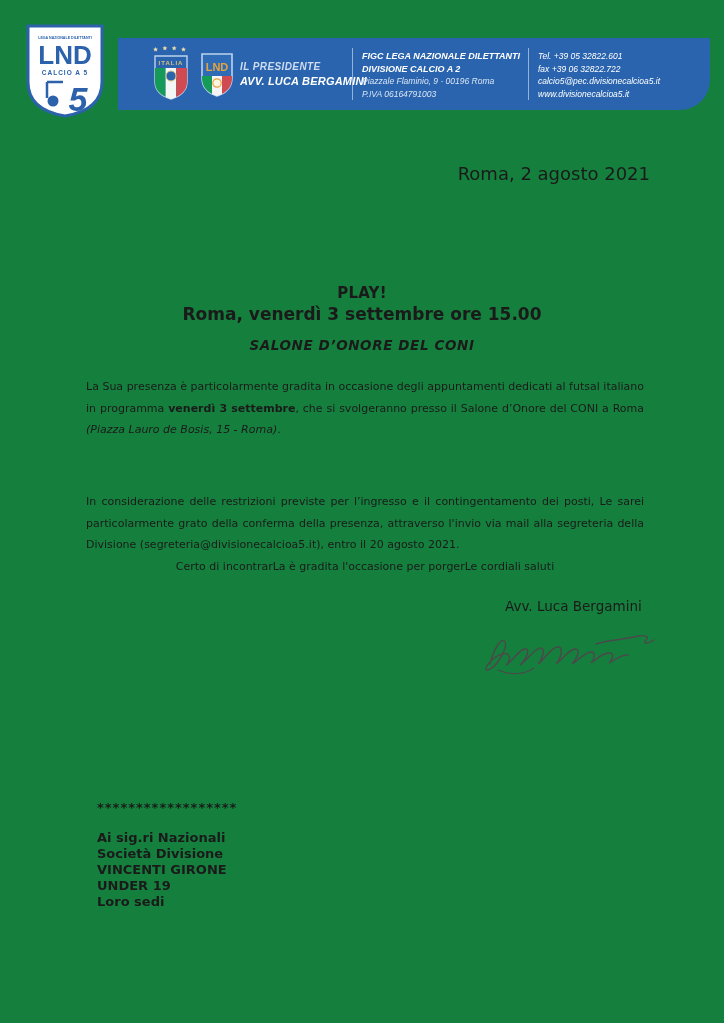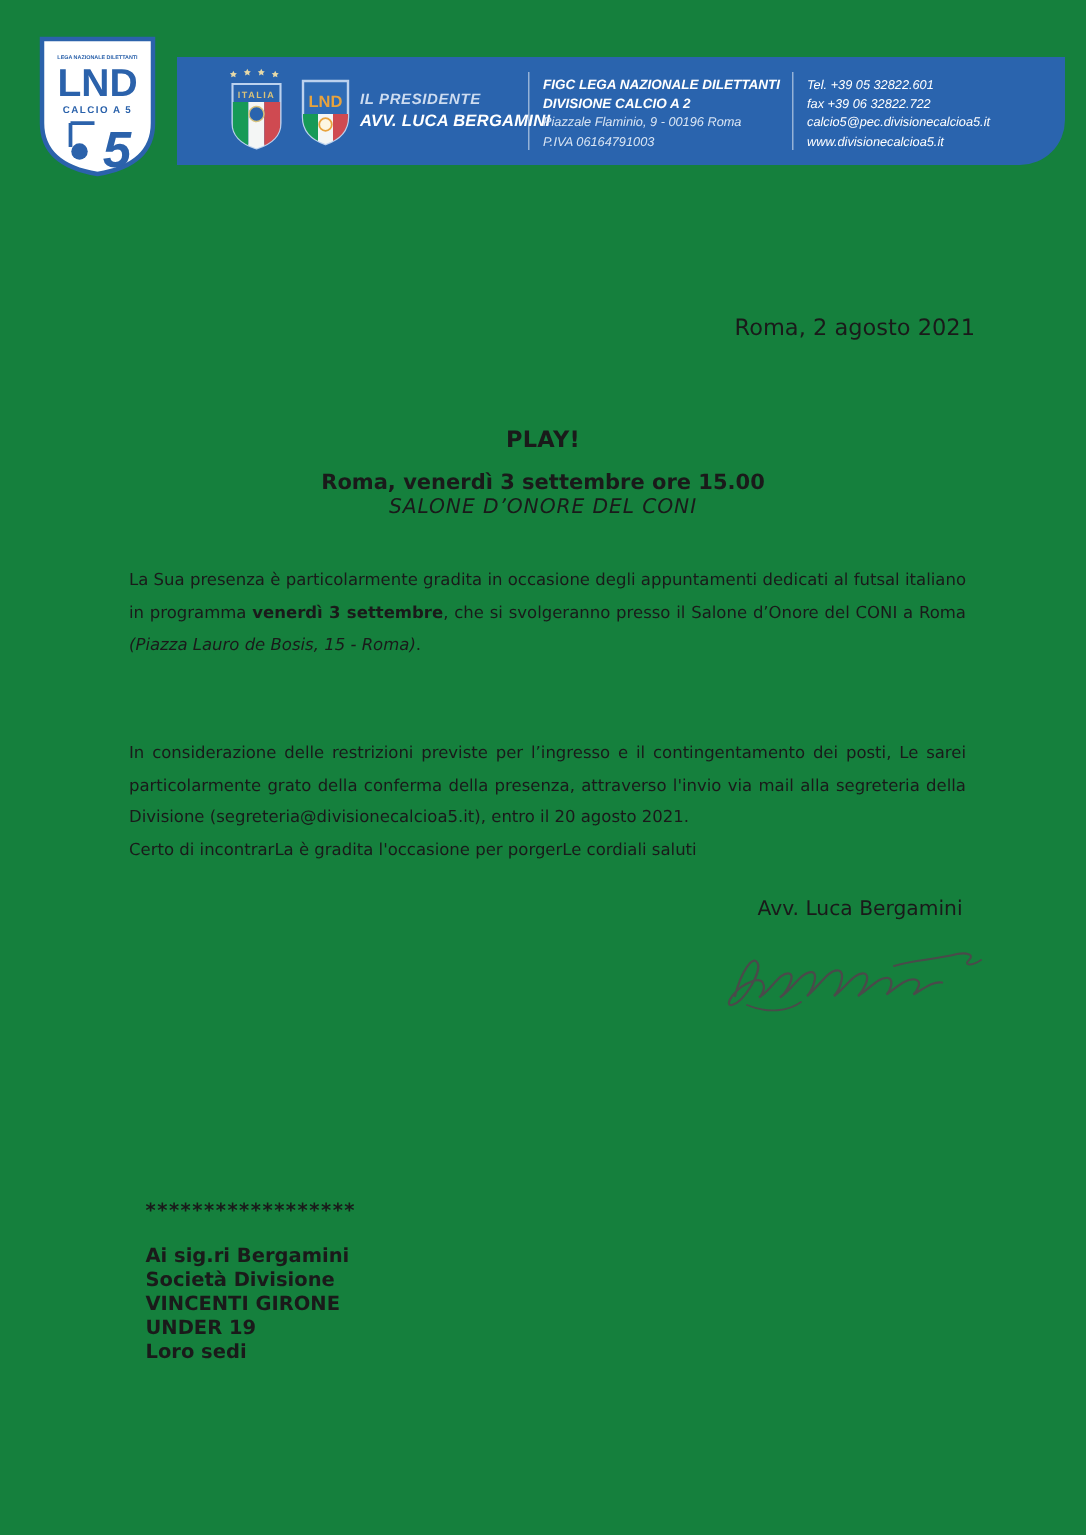--- a/index.html
+++ b/index.html
@@ -35,32 +35,31 @@
     font-family:"Liberation Sans", sans-serif;font-style:italic;
     color:#ffffff;font-size:8.5px;line-height:12.5px;white-space:nowrap;
   }
   .org-block{left:362px;}
   .contact-block{left:538px;}
   .band-block .b{font-weight:bold;font-size:9px;}
   .band-block .lt{color:#d9e5f4;}
   
   .dateline{
     position:absolute;top:163px;right:74px;
-    font-size:15px;
-    margin-top:46px;
+    font-size:18px;
   }
   .title-block{position:absolute;left:0;top:284px;width:724px;text-align:center;}
   .title{font-size:15px;font-weight:bold;letter-spacing:.2px;}
-  .subtitle{font-size:14px;font-weight:bold;margin-top:12px;}
-  .venue{font-size:13.5px;font-weight:normal;font-style:italic;letter-spacing:.6px;}
+  .subtitle{font-size:17px;font-weight:bold;margin-top:2px;}
+  .venue{font-size:13.5px;font-weight:bold;font-style:italic;margin-top:13px;letter-spacing:.6px;}
   .body-text{
     position:absolute;left:86px;width:558px;
     font-size:11px;line-height:21.5px;text-align:justify;
   }
-  #p1{top:365px;} #p2{top:430px;} #p3{top:480px;} #p4{top:545px;text-align:left;}
+  #p1{top:365px;} #p2{top:430px;} #p3{top:480px;} #p4{top:545px;text-align:center;}
   .seg-b{font-weight:bold;}
   .seg-i{font-style:italic;}
   .closing-name{
     position:absolute;left:505px;top:598px;font-size:13.5px;
   }
   .signature{position:absolute;left:468px;top:618px;width:200px;height:66px;}
   
   .recipient{
     position:absolute;left:97px;top:800px;
     font-size:13px;font-weight:bold;line-height:16px;
@@ -165,20 +164,20 @@
              C60,42 66,30 73,30 C78,30 74,42 70,46 C78,40 84,28 91,29
              C96,30 92,42 88,46 C96,40 102,30 108,31 C113,32 108,42 104,46
              C112,41 118,33 124,34 C128,35 126,42 123,45 C130,40 136,34 142,35
              C147,36 144,42 141,45 C148,41 154,36 160,37" fill="none" stroke="#4a4a4a" stroke-width="1.5" stroke-linecap="round"></path>
     <path d="M128,26 C140,22 154,22 170,18 C176,17 182,18 178,22 C174,26 180,26 186,22" fill="none" stroke="#4a4a4a" stroke-width="1.4" stroke-linecap="round"></path>
     <path d="M30,52 C44,58 58,56 66,50" fill="none" stroke="#4a4a4a" stroke-width="1.2" stroke-linecap="round"></path>
   </svg>
 
   <div class="recipient">
     <div class="stars">******************</div>
-    <div>Ai sig.ri Bergamini</div>
+    <div>Ai sig.ri Nazionali</div>
     <div>Società Divisione</div>
     <div>VINCENTI GIRONE</div>
     <div>UNDER 19</div>
     <div>Loro sedi</div>
   </div>
 
 </div>
 
 </body></html>

